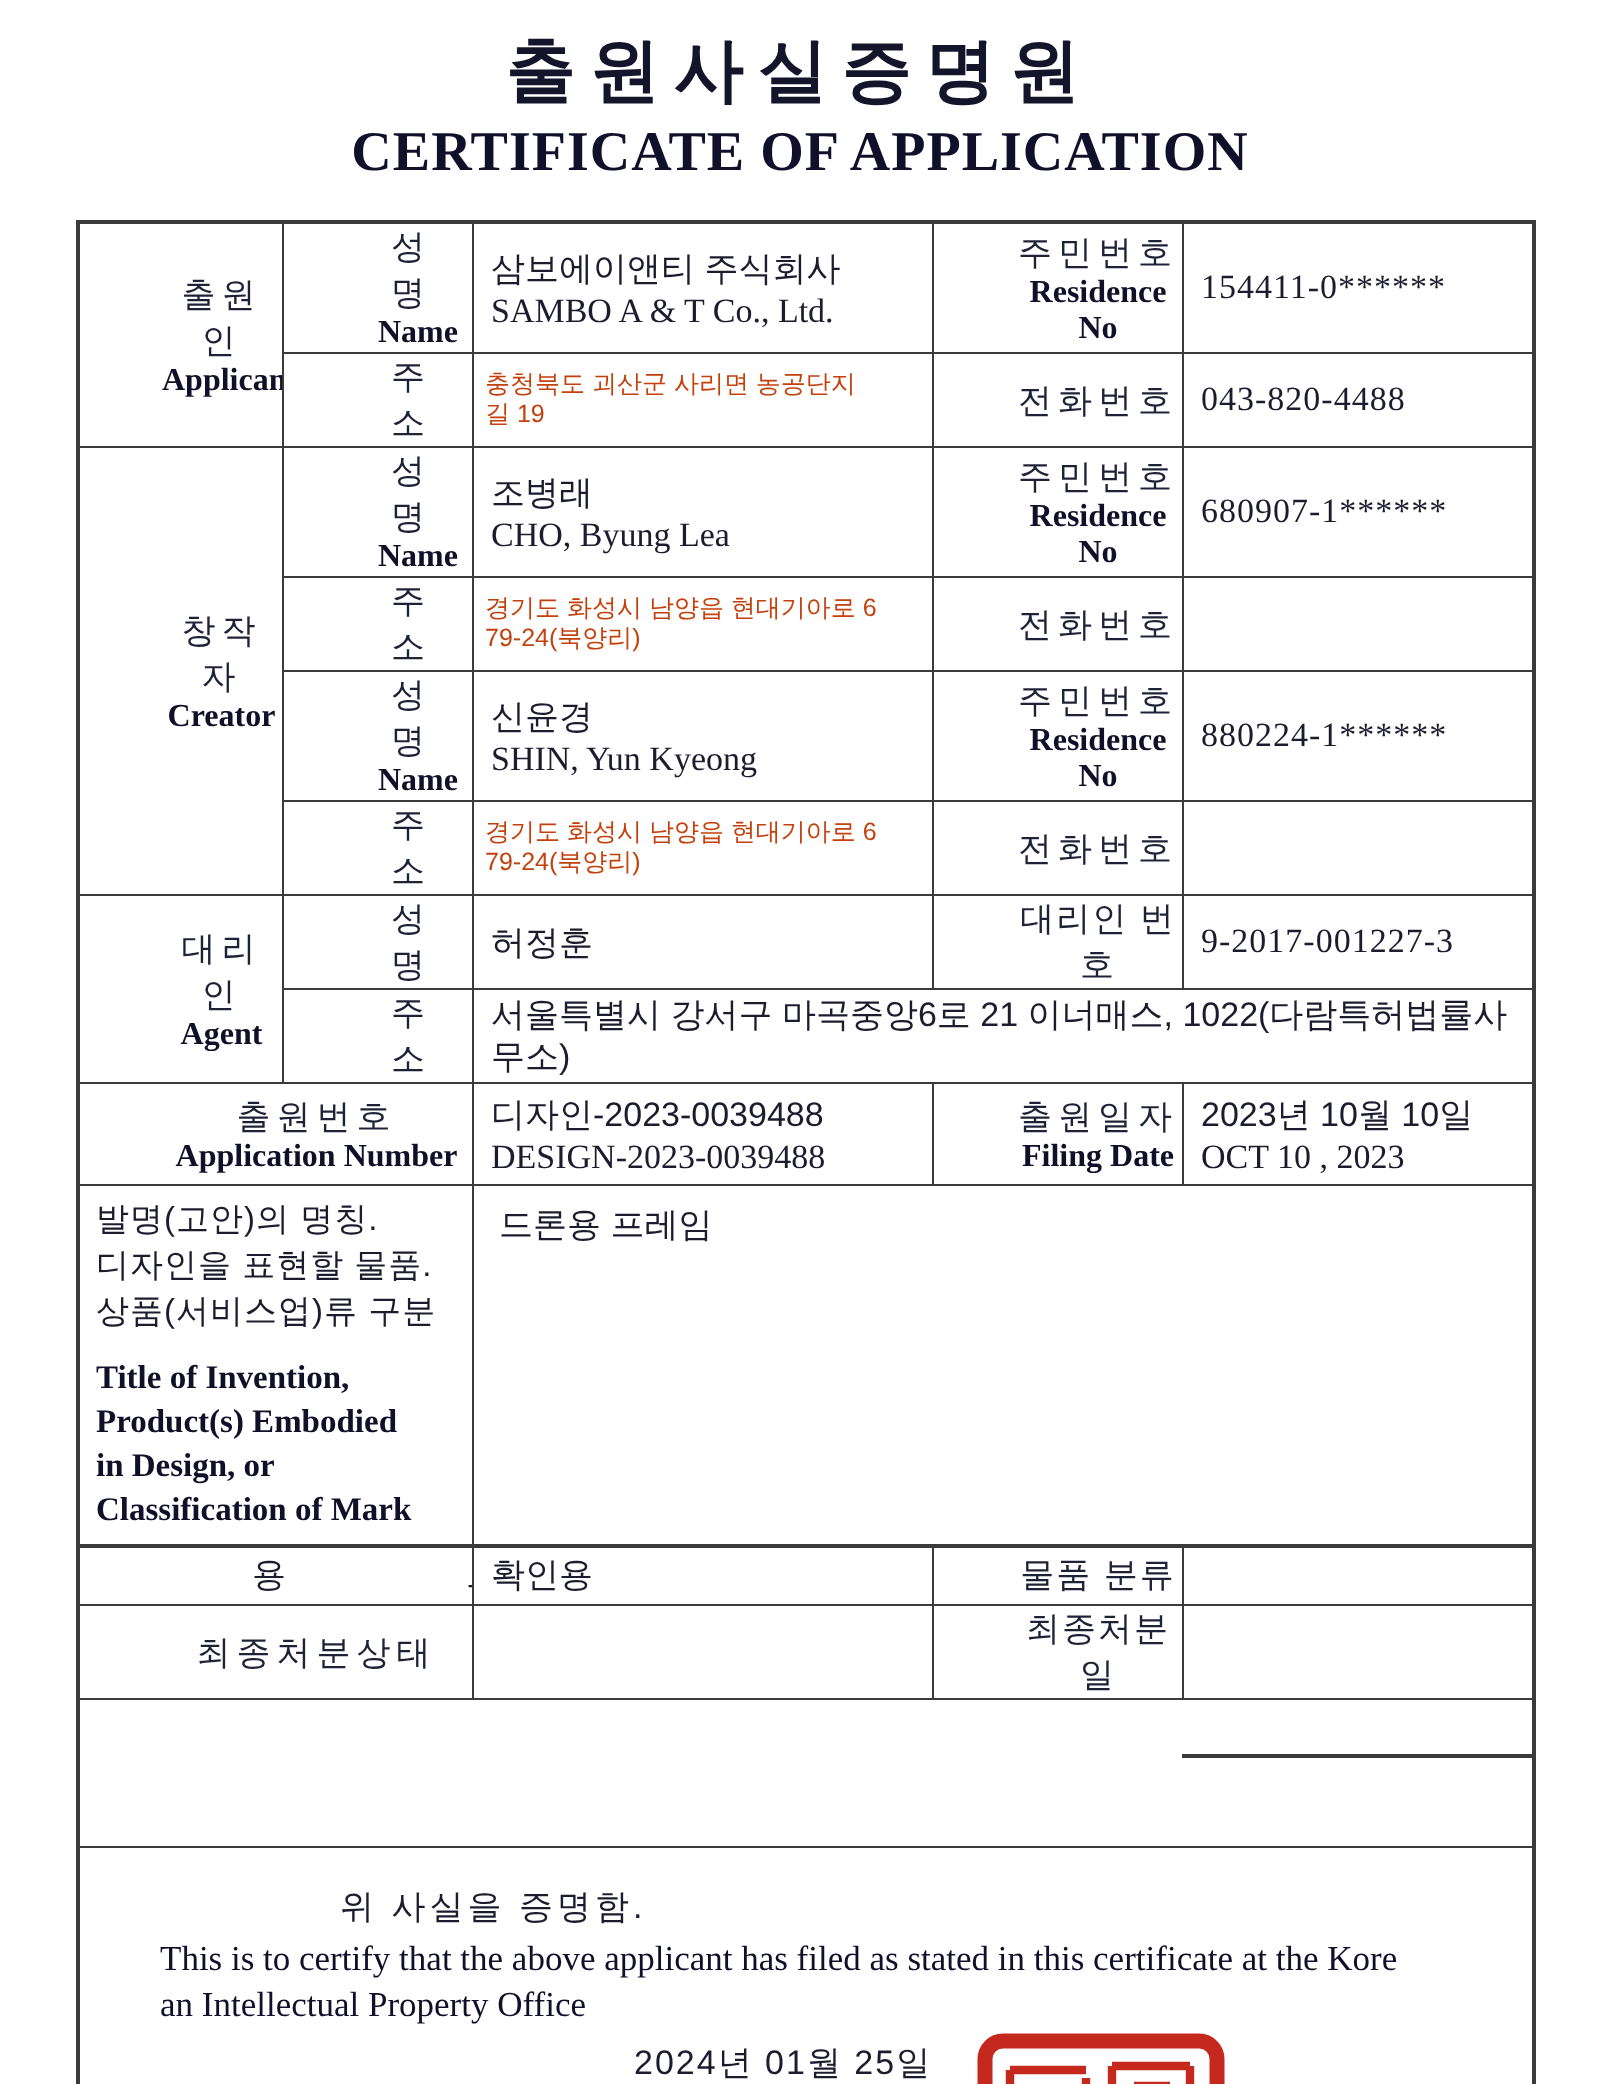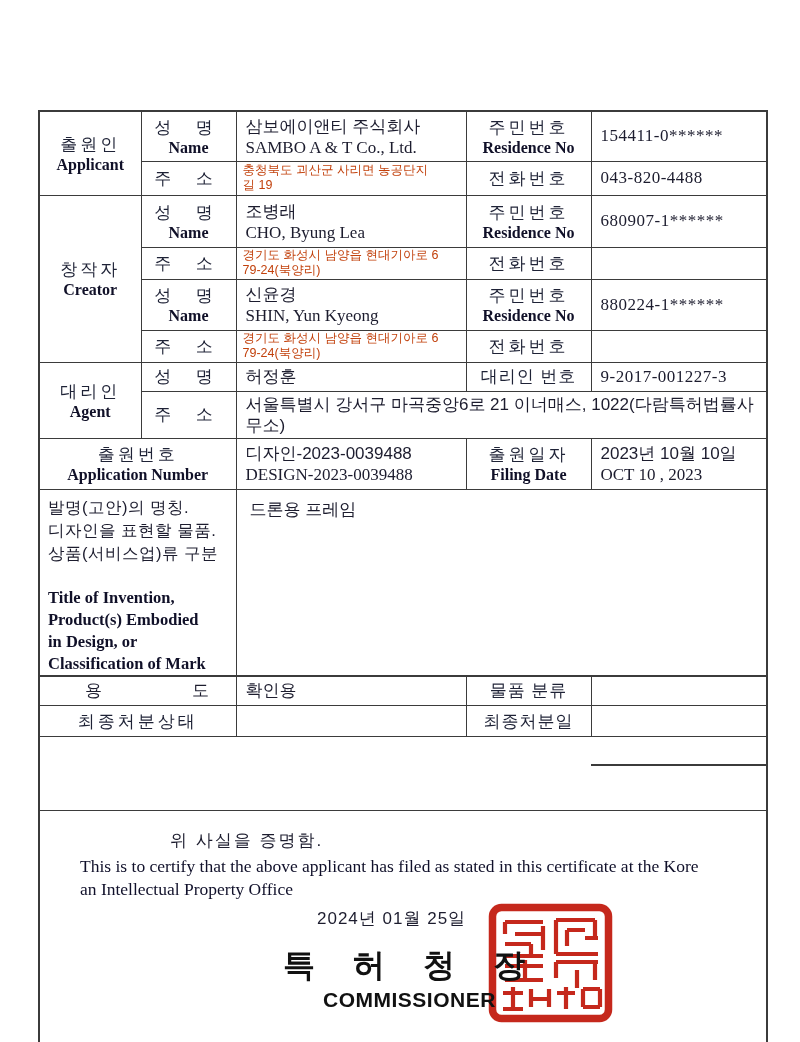--- a/index.html
+++ b/index.html
@@ -21,35 +21,35 @@
   }
 
   table.cert {
     position:absolute; left:38px; top:110px;
     width:728px; border-collapse:collapse; table-layout:fixed;
     border:2px solid #3b3b3b;
   }
   td {
     border:1.5px solid #3b3b3b;
     vertical-align:middle; text-align:center;
-    font-size:17px; overflow:hidden;
+    font-size:17px; overflow:hidden;padding-left:41px;
   }
   .ko-label { font-size:17px; letter-spacing:3px; color:#1e2236; }
   .en-label {
     display:block; font-family:"Liberation Serif", serif;
     font-weight:bold; font-size:16px; letter-spacing:0; color:#101028;
   }
   .val-left { text-align:left; padding-left:9px; }
   .serif { font-family:"Liberation Serif", serif; }
   .small-addr { font-size:12.5px; line-height:15px; letter-spacing:0; text-align:left; padding-left:6px; color:#c2410c;margin-left:40px;}
   .num { font-family:"Liberation Serif", serif; font-size:17px; letter-spacing:0.5px;margin-left:13px; }
   .title-cell { vertical-align:top; text-align:left; padding:6px 4px 0 8px; }
   .title-cell .ko-lines { font-size:16.5px; line-height:23px; letter-spacing:0.5px; }
   .title-cell .en-lines {
-    margin-top:22px; font-family:"Liberation Serif", serif; font-weight:bold;
+    margin-top:10px; font-family:"Liberation Serif", serif; font-weight:bold;
     font-size:16.5px; line-height:22px; color:#101028;
   }
   .title-value-cell { vertical-align:top; text-align:left; padding:8px 0 0 13px;margin-left:12px; }
   .noborder { border:none; }
   .underline-only { border:none; border-bottom:2px solid #3b3b3b; }
   .spread { letter-spacing:90px; text-indent:45px; white-space:nowrap; }
   .spread2 { letter-spacing:10px; }
 
   .bottom-box {
     position:relative; height:280px; border:1.5px solid #3b3b3b;
@@ -69,20 +69,22 @@
     position:absolute; left:283px; top:177px; z-index:2;
     font-size:21px; font-weight:bold; letter-spacing:0.5px; color:#111;
   }
   .seal { position:absolute; left:448px; top:92px; z-index:1; }
 </style>
 </head>
 <body>
 
 <div class="page">
 
+  <div class="doc-title-ko">출원사실증명원</div>
+  <div class="doc-title-en">CERTIFICATE OF APPLICATION</div>
 
   <table class="cert">
     <colgroup>
       <col style="width:102px">
         <col style="width:95px">
         <col style="width:230px">
         <col style="width:125px">
         <col style="width:176px">
     </colgroup>
 

